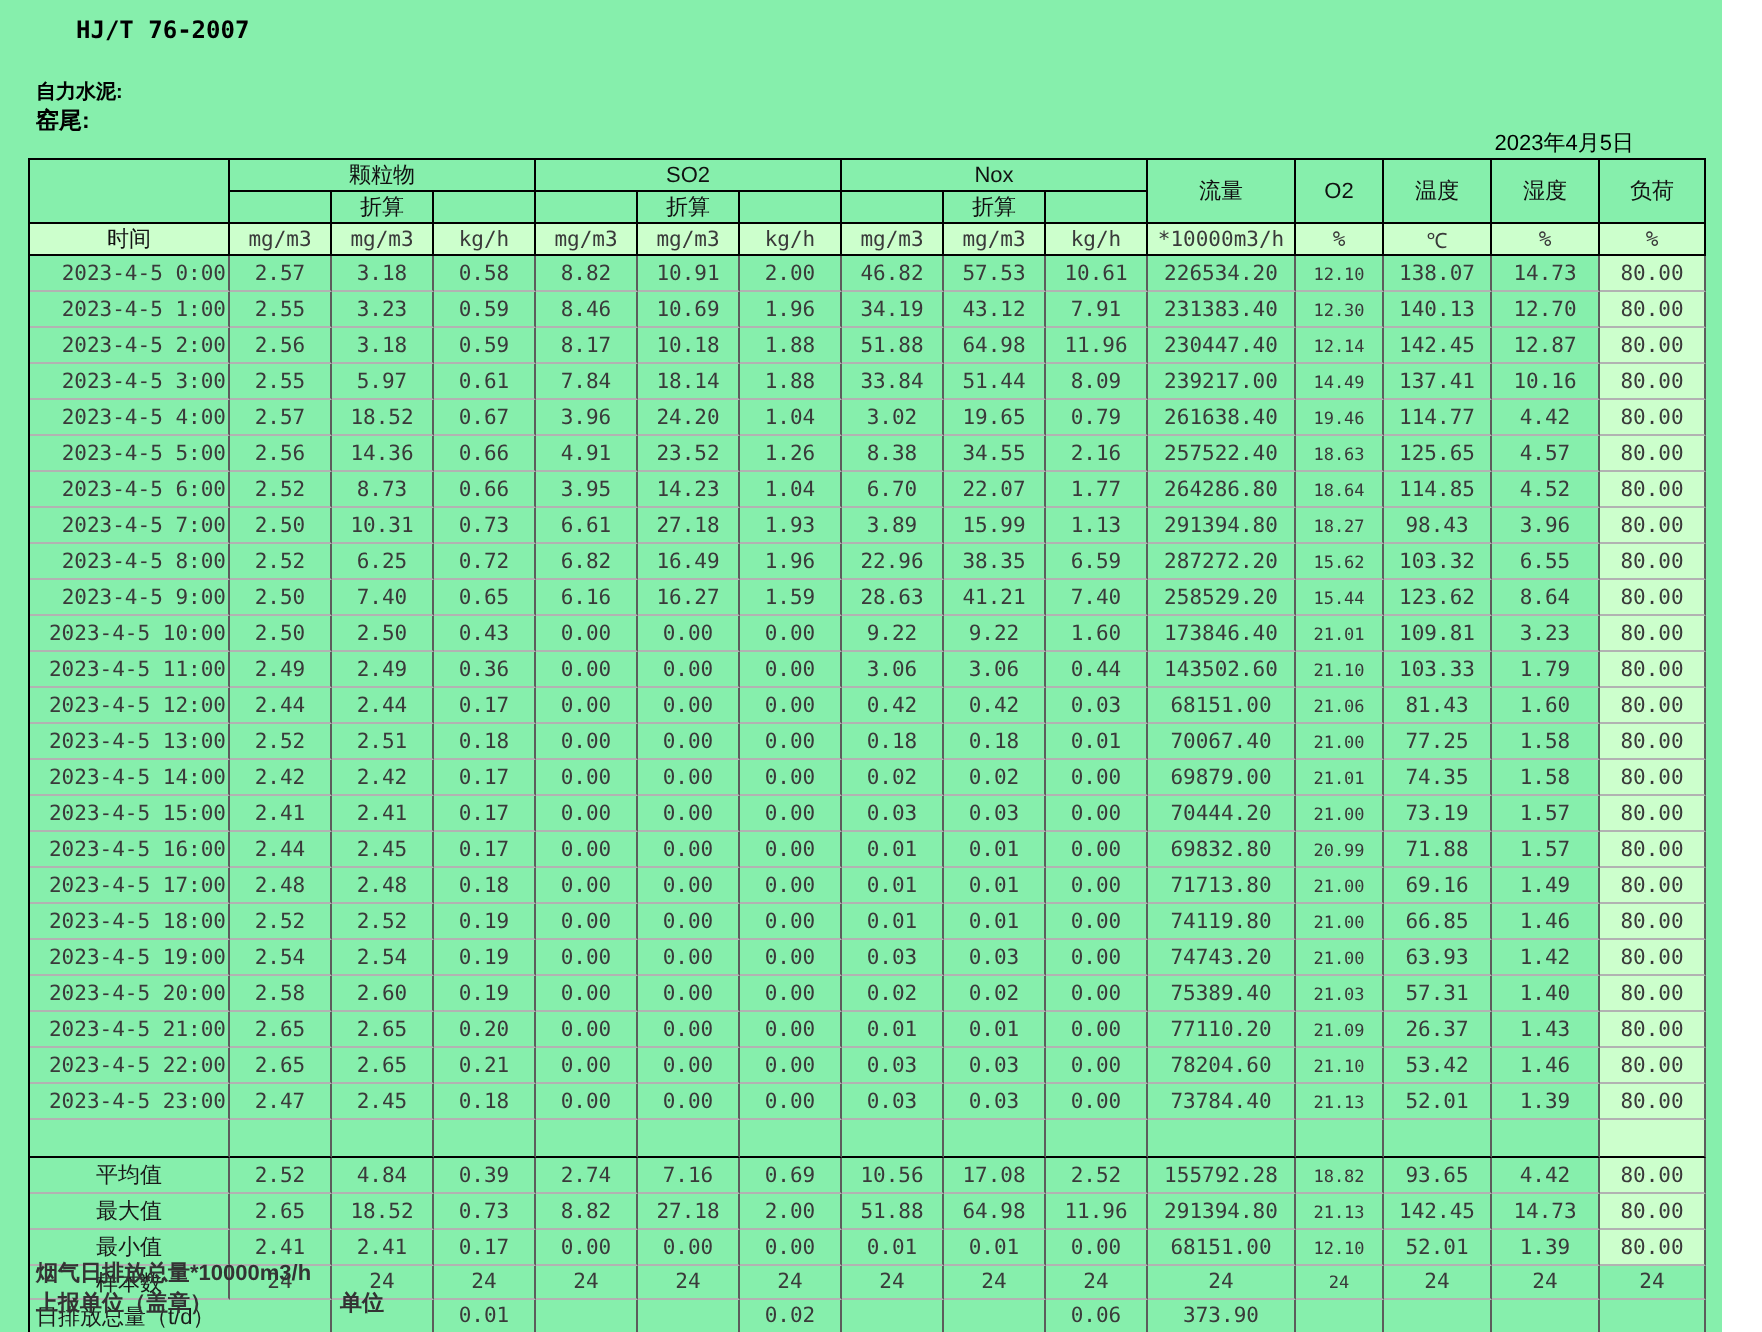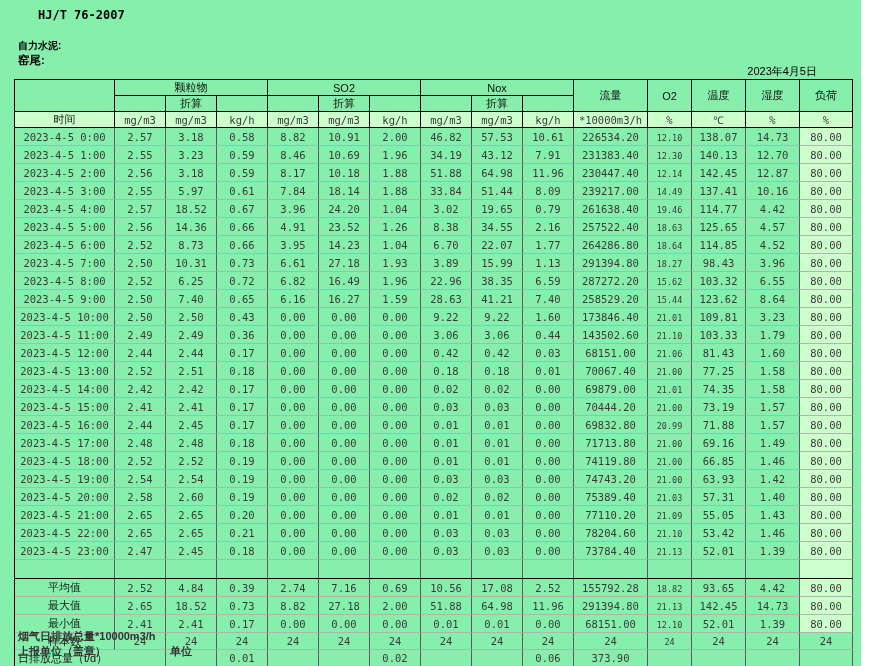--- a/index.html
+++ b/index.html
@@ -19,21 +19,21 @@
   td{border-right:1px solid #5c5c5c;border-bottom:1px solid #b2b2b2;
      padding:0 1px;overflow:hidden;white-space:nowrap;box-sizing:content-box;}
   thead td{border-right:1px solid #000;border-bottom:1px solid #000;
            font-size:11px;text-align:center;vertical-align:middle;color:#111;}
   thead tr.h1 td{height:13px;}
   thead tr.h2 td{height:12px;}
   thead tr.h3 td{height:14px;}
   .num{font-family:"DejaVu Sans Mono",monospace;font-size:10.5px;color:#3a3a3a;
        text-align:center;}
   .time{font-family:"DejaVu Sans Mono",monospace;font-size:10.5px;color:#3a3a3a;
-        text-align:center;}
+        text-align:right;}
   .slabel{font-size:11px;color:#1a1a1a;text-align:center;}
   .green{background:#ccffcc;}
   .o2{font-size:8.5px;vertical-align:bottom;padding-bottom:2px;}
   tr.hour td{height:15px;}
   tr.gap td{height:16px;border-bottom:1.5px solid #000;}
   tr.summary td{height:15px;}
   tr.samples td{height:14px;}
   tr.total td{height:14px;border-bottom:none;}
   .total-label{text-align:left;font-size:11px;padding-left:3px;color:#1a1a1a;}
   .f1{position:absolute;left:18px;top:629px;font-weight:bold;font-size:11px;color:#333;
@@ -474,21 +474,21 @@
             <td class="num">2.65</td>
             <td class="num">0.20</td>
             <td class="num">0.00</td>
             <td class="num">0.00</td>
             <td class="num">0.00</td>
             <td class="num">0.01</td>
             <td class="num">0.01</td>
             <td class="num">0.00</td>
             <td class="num">77110.20</td>
             <td class="num o2">21.09</td>
-            <td class="num">55.05</td>
+            <td class="num">26.37</td>
             <td class="num">1.43</td>
             <td class="num green">80.00</td>
           </tr>
           <tr class="hour">
             <td class="time">2023-4-5 22:00</td>
             <td class="num">2.65</td>
             <td class="num">2.65</td>
             <td class="num">0.21</td>
             <td class="num">0.00</td>
             <td class="num">0.00</td>

